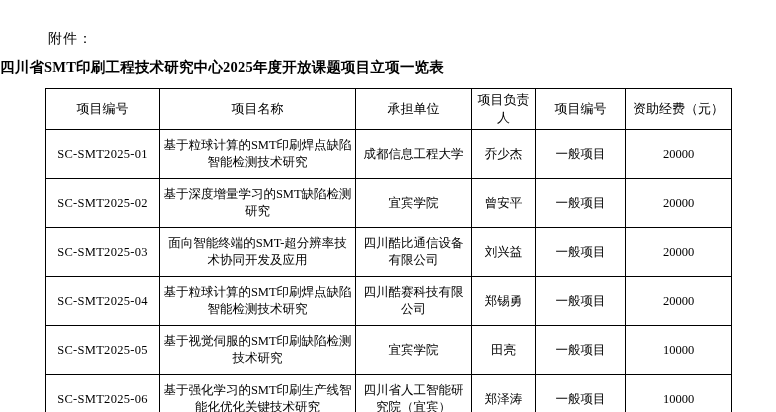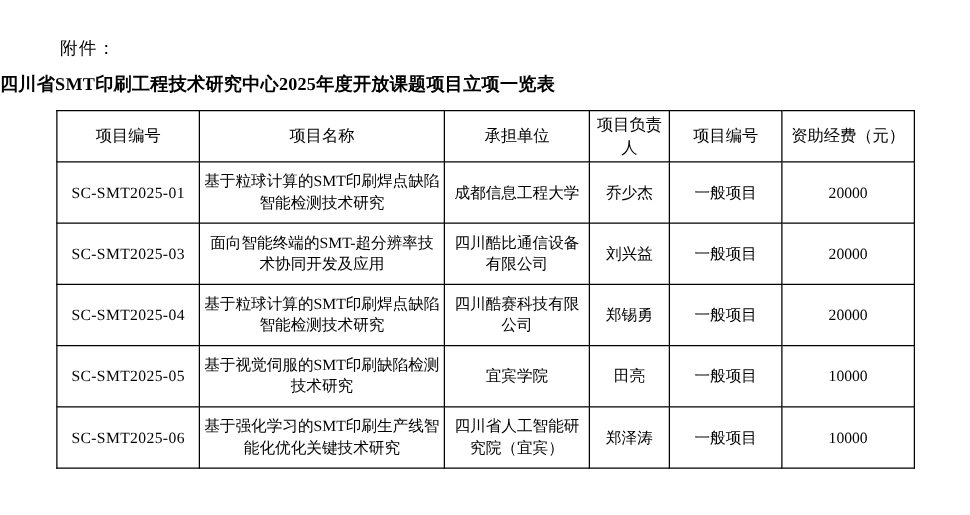--- a/index.html
+++ b/index.html
@@ -111,20 +111,28 @@
       <tbody>
         <tr>
           <td class="cell-code">SC-SMT2025-01</td>
           <td class="cell-name">基于粒球计算的SMT印刷焊点缺陷智能检测技术研究</td>
           <td>成都信息工程大学</td>
           <td>乔少杰</td>
           <td>一般项目</td>
           <td>20000</td>
         </tr>
         <tr>
+          <td class="cell-code">SC-SMT2025-02</td>
+          <td class="cell-name">基于深度增量学习的SMT缺陷检测研究</td>
+          <td>宜宾学院</td>
+          <td>曾安平</td>
+          <td>一般项目</td>
+          <td>20000</td>
+        </tr>
+        <tr>
           <td class="cell-code">SC-SMT2025-03</td>
           <td class="cell-name">面向智能终端的SMT-超分辨率技术协同开发及应用</td>
           <td>四川酷比通信设备有限公司</td>
           <td>刘兴益</td>
           <td>一般项目</td>
           <td>20000</td>
         </tr>
         <tr>
           <td class="cell-code">SC-SMT2025-04</td>
           <td class="cell-name">基于粒球计算的SMT印刷焊点缺陷智能检测技术研究</td>

